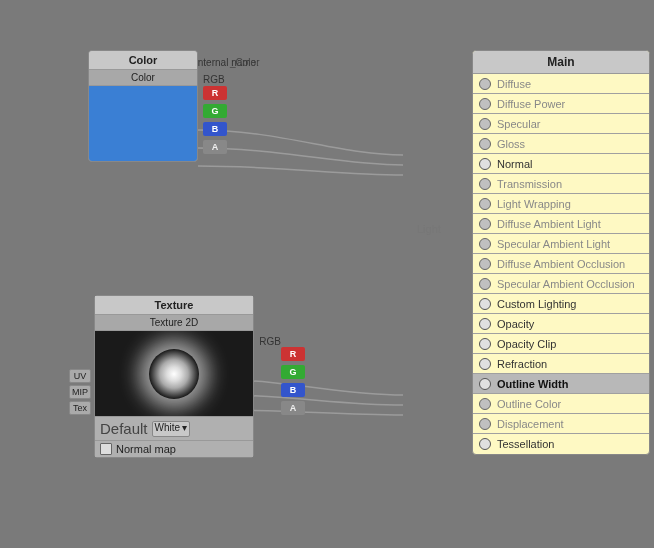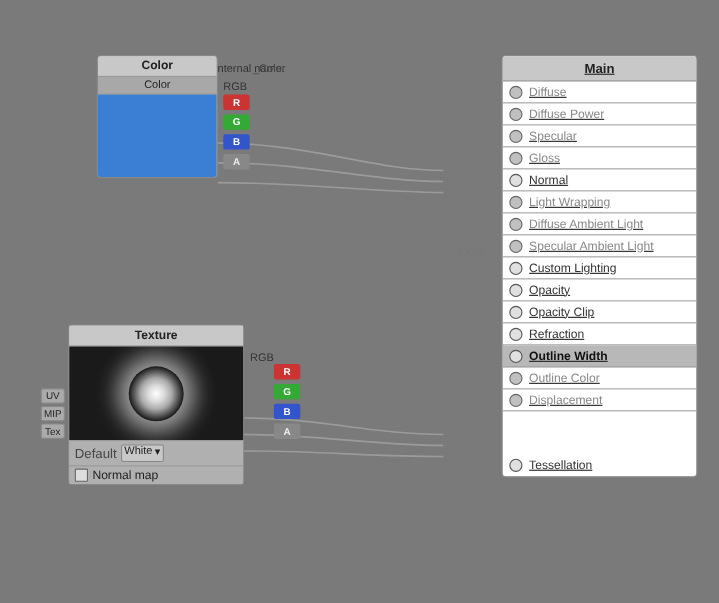--- a/index.html
+++ b/index.html
@@ -10,46 +10,45 @@
       font-family: Arial, sans-serif;
       font-size: 11px;
       color: #222;
       overflow: hidden;
       position: relative;
     }
 
     
     .main-panel {
       position: absolute;
-      right: 20px;
+      right: 4px;
       top: 50px;
       width: 178px;
-      background: #ffffff;
+      background: #fef9c3;
       border: 1px solid #888;
       border-radius: 4px;
       overflow: hidden;
-      text-decoration: underline;
     }
     .main-panel-title {
       background: #c8c8c8;
       border-bottom: 1px solid #999;
       text-align: center;
       padding: 4px 0;
       font-size: 12px;
       font-weight: bold;
       color: #222;
     }
     .main-panel-row {
       display: flex;
       align-items: center;
       padding: 2px 6px;
       height: 20px;
       border-bottom: 1px solid #a0a0a0;
     }
-    .main-panel-row:last-child { border-bottom: none; margin-top: 39px; }
+    .main-panel-row:last-child { border-bottom: none; }
     .main-panel-row .socket {
       width: 12px;
       height: 12px;
       border-radius: 50%;
       border: 1px solid #666;
       background: #c0c0c0;
       margin-right: 6px;
       flex-shrink: 0;
     }
     .main-panel-row .socket.active {
@@ -131,20 +130,21 @@
       position: absolute;
       left: 62px;
       top: 295px;
     }
     .texture-node-inner {
       width: 160px;
       background: #b0b0b0;
       border: 1px solid #888;
       border-radius: 4px;
       overflow: visible;
+      margin-left: 32px;
     }
     .texture-preview {
       width: 100%;
       height: 85px;
       background: #1a1a1a;
       display: flex;
       align-items: center;
       justify-content: center;
       position: relative;
       overflow: hidden;
@@ -176,21 +176,21 @@
       color: #222;
     }
     .texture-footer {
       padding: 3px 5px;
       display: flex;
       align-items: center;
       gap: 4px;
       border-top: 1px solid #999;
       background: #b0b0b0;
     }
-    .footer-label { font-size: 12px; color: #444; }
+    .footer-label { font-size: 15px; color: #444; }
     .footer-select {
       background: #c8c8c8;
       border: 1px solid #888;
       border-radius: 2px;
       font-size: 10px;
       padding: 0 2px;
       height: 16px;
       display: flex;
       align-items: flex-start;
       gap: 2px;
@@ -263,20 +263,21 @@
     <div class="channel-box channel-r">R</div>
     <div class="channel-box channel-g">G</div>
     <div class="channel-box channel-b">B</div>
     <div class="channel-box channel-a">A</div>
   </div>
 </div>
 
 <div class="texture-node-wrapper">
   <div class="texture-node-inner">
     <div class="node-title-bar">Texture</div>
+    <div class="node-subtitle">Texture 2D</div>
     <div style="position:relative;">
       <div class="texture-preview">
         <div class="texture-glow"></div>
       </div>
 
       <div class="texture-uv-buttons">
         <div class="uv-btn">UV</div>
         <div class="uv-btn">MIP</div>
         <div class="uv-btn">Tex</div>
       </div>
@@ -322,29 +323,41 @@
       <div class="main-panel-row dimmed">
         <div class="socket"></div>
         <span class="row-label">Gloss</span>
       </div>
       <div class="main-panel-row">
         <div class="socket active"></div>
         <span class="row-label">Normal</span>
       </div>
       <div class="main-panel-row dimmed">
         <div class="socket"></div>
+        <span class="row-label">Transmission</span>
+      </div>
+      <div class="main-panel-row dimmed">
+        <div class="socket"></div>
         <span class="row-label">Light Wrapping</span>
       </div>
       <div class="main-panel-row dimmed">
         <div class="socket"></div>
         <span class="row-label">Diffuse Ambient Light</span>
       </div>
       <div class="main-panel-row dimmed">
         <div class="socket"></div>
         <span class="row-label">Specular Ambient Light</span>
+      </div>
+      <div class="main-panel-row dimmed">
+        <div class="socket"></div>
+        <span class="row-label">Diffuse Ambient Occlusion</span>
+      </div>
+      <div class="main-panel-row dimmed">
+        <div class="socket"></div>
+        <span class="row-label">Specular Ambient Occlusion</span>
       </div>
       <div class="main-panel-row">
         <div class="socket active"></div>
         <span class="row-label">Custom Lighting</span>
       </div>
       <div class="main-panel-row">
         <div class="socket active"></div>
         <span class="row-label">Opacity</span>
       </div>
       <div class="main-panel-row">

